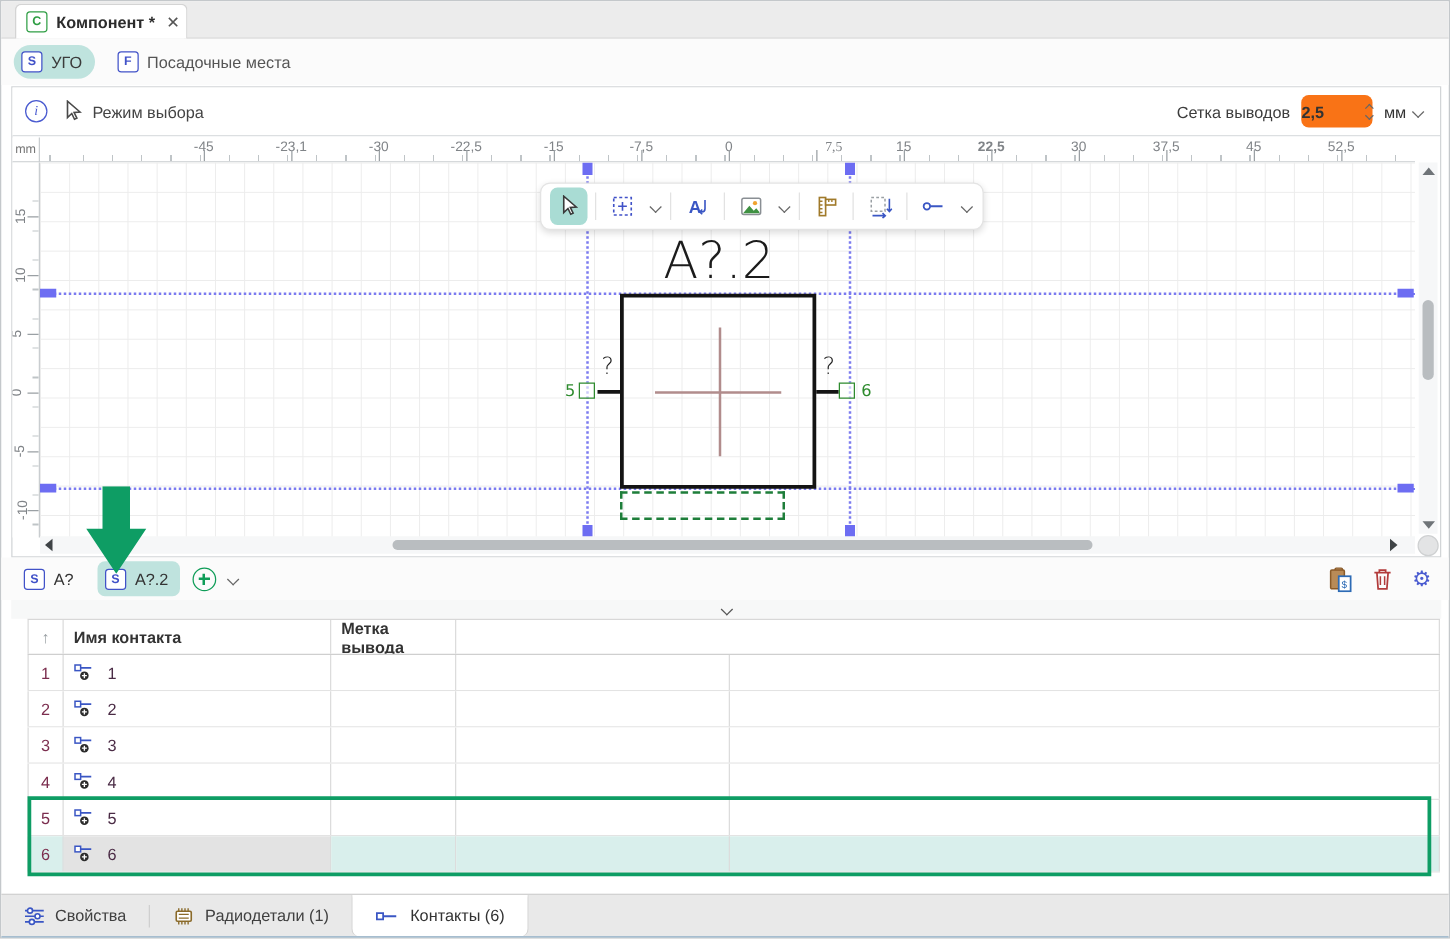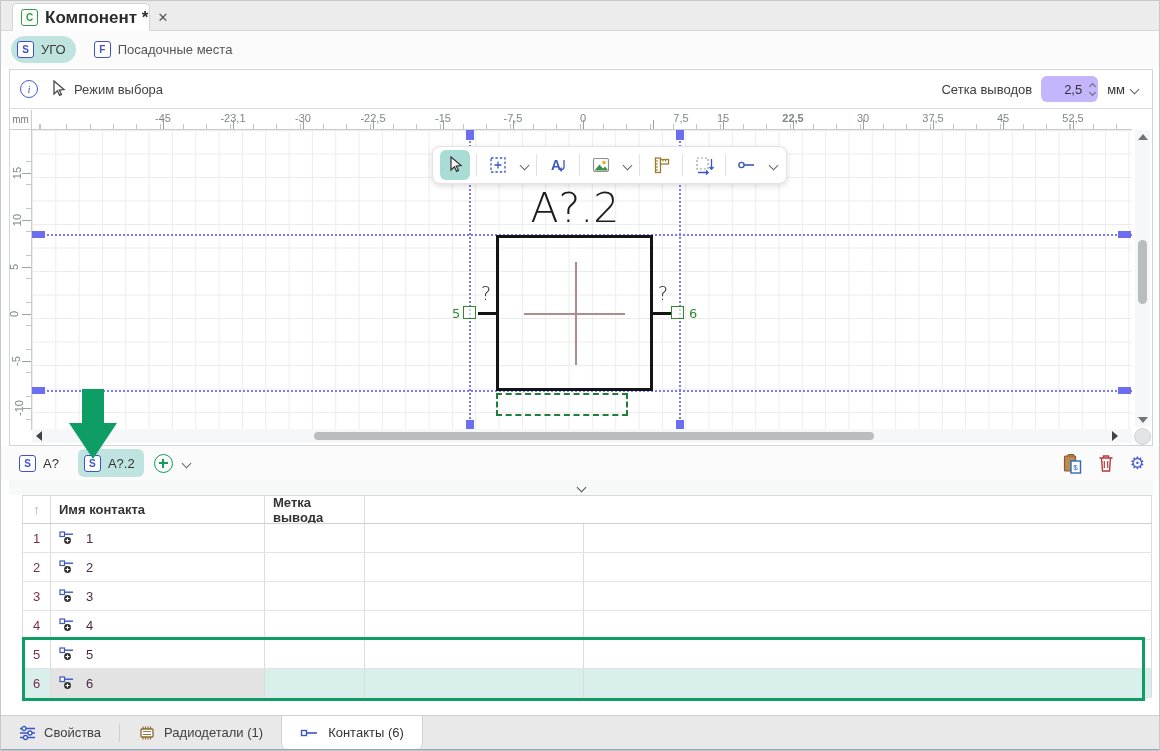--- a/index.html
+++ b/index.html
@@ -10,38 +10,38 @@
 
   
   .tabstrip { position:absolute; left:0; top:0; width:100%; height:30px; background:#ececec; border-bottom:1px solid #d8d8d8; }
   .doc-tab { position:absolute; left:11px; top:2px; height:28px; width:138px; background:#fff;
              border:1px solid #d4d4d4; border-bottom:none; border-radius:5px 5px 0 0;
              display:flex; align-items:center; gap:7px; padding:0 8px; }
   .badge { display:inline-flex; width:17px; height:17px; align-items:center; justify-content:center;
            border-radius:3px; font-size:10px; font-weight:bold; border:1.6px solid; background:#fff; flex:0 0 auto; }
   .badge-green { color:#2f9e44; border-color:#2f9e44; }
   .badge-blue  { color:#4152c8; border-color:#4152c8; }
-  .doc-tab-title { font-size:17px; font-weight:bold; color:#2c2c2c; white-space:nowrap; }
+  .doc-tab-title { font-size:13px; font-weight:bold; color:#2c2c2c; white-space:nowrap; }
   .doc-tab-close { color:#555; font-size:13px; margin-left:2px; cursor:pointer; }
 
   
   .mode-row { position:absolute; left:0; top:30px; width:100%; height:37px; background:#fbfbfb; display:flex; align-items:center; padding-left:10px; gap:12px; }
   .mode-pill { display:flex; align-items:center; gap:7px; height:27px; padding:0 10px 0 6px; border-radius:14px; font-size:13px; color:#3b3b3b; }
   .mode-pill.active { background:#bfe3de; }
 
   
   .canvas-panel { position:absolute; left:8px; top:68px; width:1144px; height:377px; border:1px solid #d2d5d7; background:#fff; }
   .canvas-toolbar { position:absolute; left:0; top:0; width:100%; height:39px; border-bottom:1px solid #dcdfe1; background:#fff; display:flex; align-items:center; }
   .info-circle { width:18px; height:18px; border:1.4px solid #4a5bd0; border-radius:50%; color:#4a5bd0;
                  font-size:11px; font-style:italic; font-family:"Liberation Serif",serif;
                  display:inline-flex; align-items:center; justify-content:center; margin-left:10px; }
   .mode-label { font-size:13px; color:#444; margin-left:8px; }
   .grid-group { margin-left:auto; display:flex; align-items:center; gap:9px; padding-right:14px; }
   .grid-label { font-size:13px; color:#3d3d3d; }
-  .spinner { width:57px; height:26px; background:#c4b5fd; border-radius:6px; display:flex; align-items:center; padding:0 23px; gap:8px; }
+  .spinner { width:57px; height:26px; background:#f97316; border-radius:6px; display:flex; align-items:center; padding:0 0; gap:8px;font-weight:bold; }
   .spinner .val { font-size:13px; color:#333; flex:1; }
   .spin-arrows { display:flex; flex-direction:column; gap:1px; }
   .chev { width:7px; height:7px; border-left:1.6px solid #666; border-bottom:1.6px solid #666; transform:rotate(-45deg); display:inline-block; }
   .chev-up { transform:rotate(135deg); }
   .chev-sm { width:5px; height:5px; }
   .unit { font-size:13px; color:#333; display:flex; align-items:center; gap:6px; }
 
   
   .ruler-corner { position:absolute; left:0; top:40px; width:22px; height:20px; border-right:1px solid #c9cdd0; border-bottom:1px solid #c9cdd0; background:#fff;
                   font-size:10px; color:#777; display:flex; align-items:center; justify-content:center; }
@@ -185,21 +185,21 @@
         <span class="htick-label" style="left: 271px;">-30</span>
         <span class="htick-mark" style="left: 271px;"></span>
         <span class="htick-label" style="left: 341px;">-22,5</span>
         <span class="htick-mark" style="left: 341px;"></span>
         <span class="htick-label" style="left: 411px;">-15</span>
         <span class="htick-mark" style="left: 411px;"></span>
         <span class="htick-label" style="left: 481px;">-7,5</span>
         <span class="htick-mark" style="left: 481px;"></span>
         <span class="htick-label" style="left: 551px;">0</span>
         <span class="htick-mark" style="left: 551px;"></span>
-        <span class="htick-label" style="left: 649px;">7,5</span>
+        <span class="htick-label" style="left: 635px; font-family: Liberation Serif, serif;">7,5</span>
         <span class="htick-mark" style="left: 621px;"></span>
         <span class="htick-label" style="left: 691px;">15</span>
         <span class="htick-mark" style="left: 691px;"></span>
         <span class="htick-label" style="left: 761px; font-weight: bold;">22,5</span>
         <span class="htick-mark" style="left: 761px;"></span>
         <span class="htick-label" style="left: 831px;">30</span>
         <span class="htick-mark" style="left: 831px;"></span>
         <span class="htick-label" style="left: 901px;">37,5</span>
         <span class="htick-mark" style="left: 901px;"></span>
         <span class="htick-label" style="left: 971px;">45</span>

